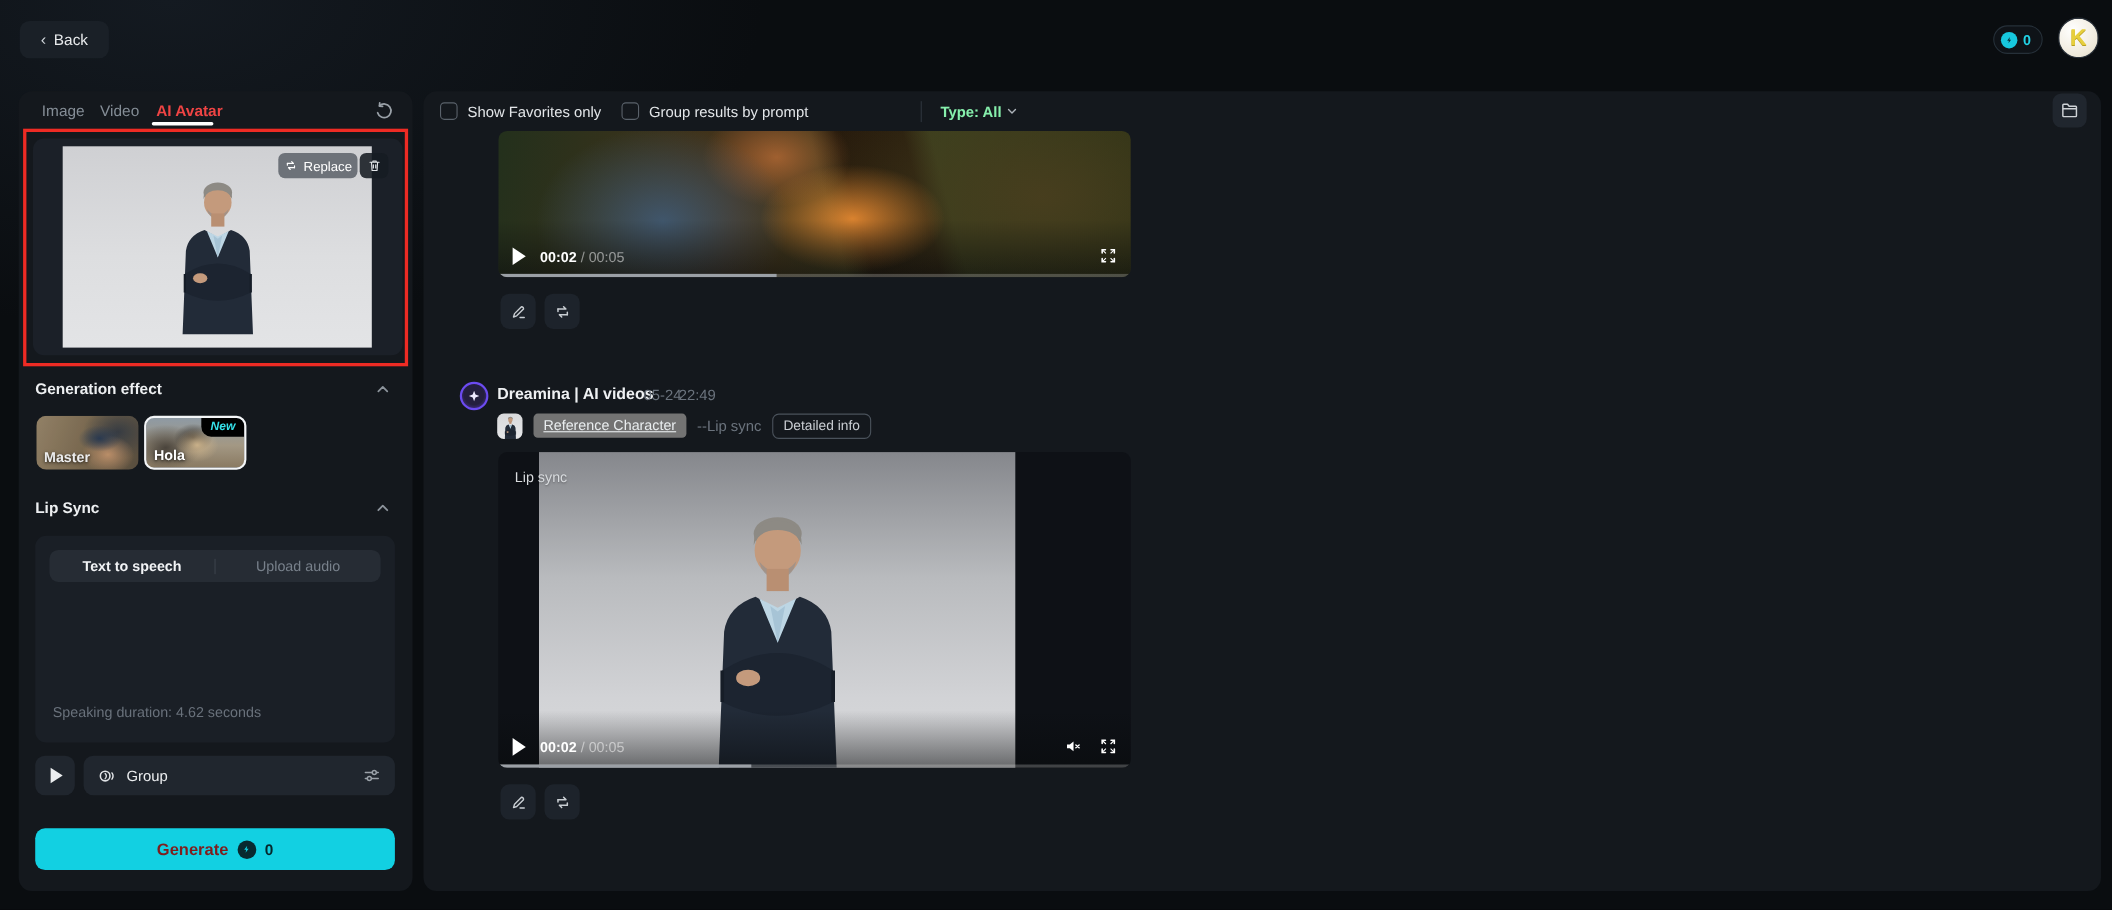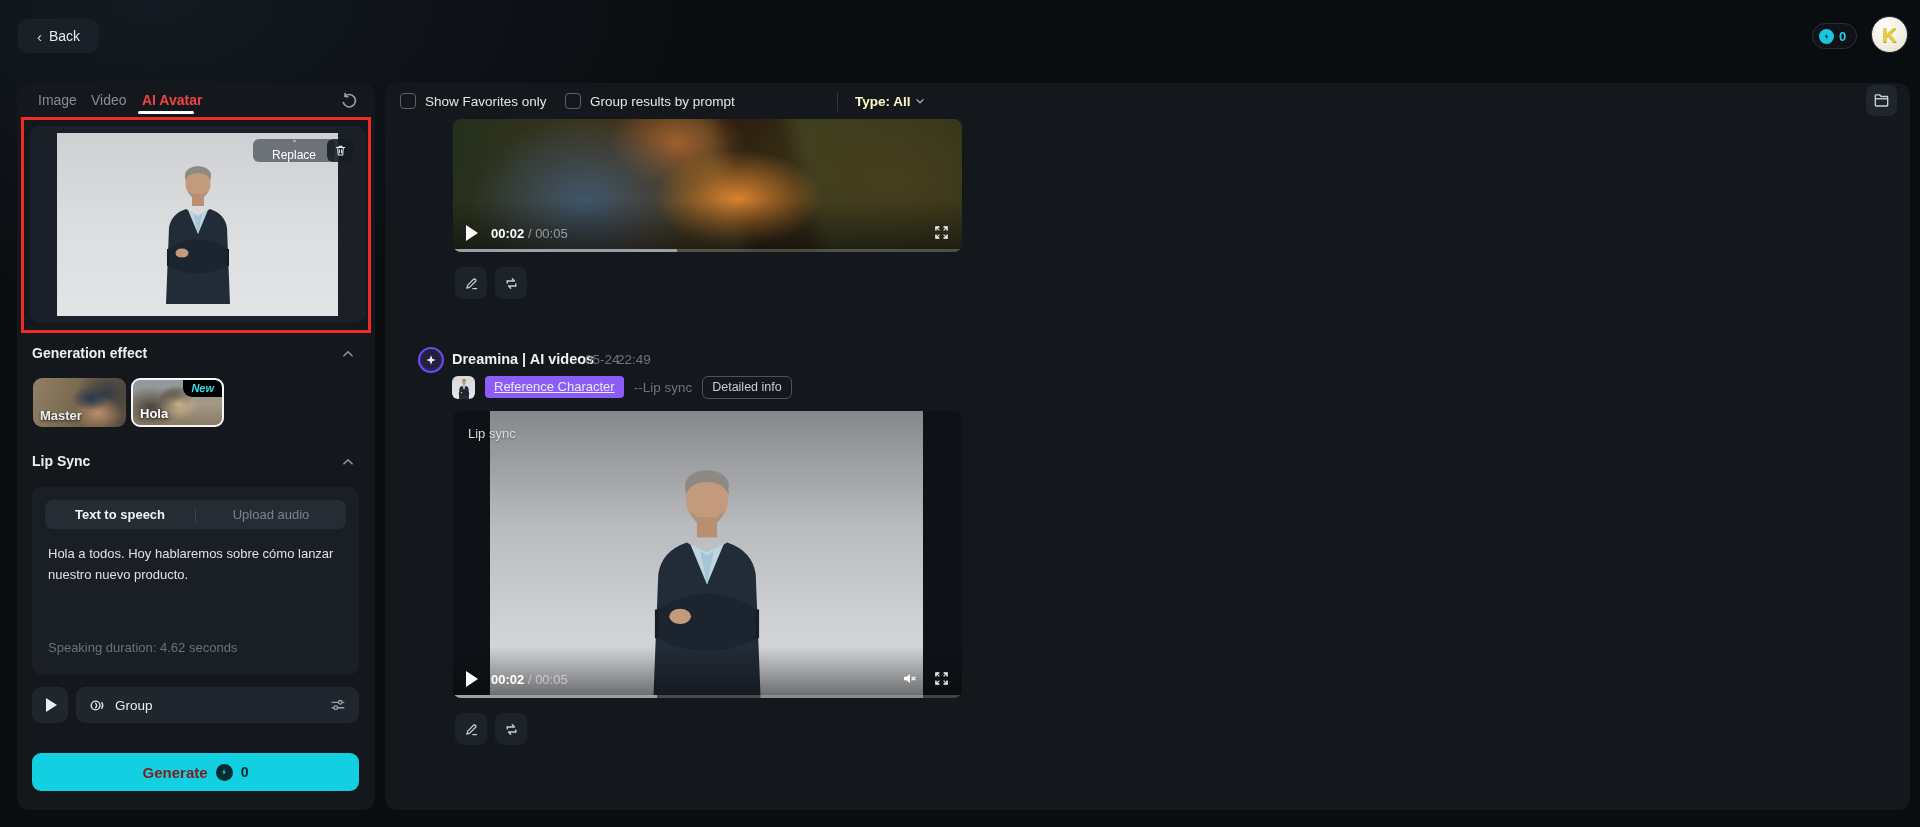--- a/index.html
+++ b/index.html
@@ -28,23 +28,23 @@
   .side-tab { position:absolute; top:9px; font-size:14px; color:#848d96; background:none; border:none; font-family:inherit; cursor:pointer; }
   .side-tab.active { color:#ef4444; font-weight:bold; }
   .tab-underline { position:absolute; left:121px; top:28px; width:56px; height:3px; background:#fff; border-radius:2px; }
   .reset-btn { position:absolute; left:322px; top:5px; width:26px; height:26px; background:none; border:none; color:#9aa1a8; cursor:pointer; }
 
   .red-box { position:absolute; left:4px; top:34px; width:350px; height:216px; border:3px solid #ee2b24; }
   .avatar-card { position:absolute; left:13px; top:43px; width:336px; height:197px; background:#1b2028; border-radius:10px; }
   .avatar-img { position:absolute; left:27px; top:7px; width:281px; height:183px;
                 background:linear-gradient(180deg,#cfd0d3 0%, #dddee0 55%, #e3e4e6 100%); overflow:hidden; }
   .avatar-img svg { position:absolute; left:50%; bottom:-2px; transform:translateX(-50%); height:178px; }
-  .replace-btn { position:absolute; left:223px; top:13px; height:23px; padding:0 19px; background:rgba(94,100,108,.88);
+  .replace-btn { position:absolute; left:223px; top:13px; height:23px; padding:0 5px; background:rgba(94,100,108,.88);
                  border:none; border-radius:6px; color:#fff; font-size:12px; font-family:inherit; display:flex;
-                 align-items:center; gap:5px; cursor:pointer;flex-direction:column; }
+                 align-items:center; gap:5px; cursor:pointer; }
   .trash-btn { position:absolute; left:297px; top:13px; width:26px; height:23px; background:rgba(22,27,34,.88);
                border:none; border-radius:6px; color:#e3e6e9; display:flex; align-items:center; justify-content:center; cursor:pointer; }
 
   .section-title { position:absolute; left:15px; font-size:14px; font-weight:bold; color:#edeff1; }
   .section-chev { position:absolute; left:322px; width:20px; height:20px; color:#8c939b; background:none; border:none; cursor:pointer; }
 
   .thumb { position:absolute; top:295px; width:93px; height:49px; border-radius:9px; cursor:pointer; overflow:hidden; }
   .thumb .tl { position:absolute; left:7px; bottom:4px; font-size:13px; font-weight:bold; color:#fff; text-shadow:0 1px 3px rgba(0,0,0,.8); }
   .thumb.master { left:16px; opacity:.92;
       background: radial-gradient(26px 16px at 62% 42%, #2c3d55 0%, rgba(44,61,85,0) 75%),
@@ -83,25 +83,25 @@
   .generate-btn .gcoin { width:17px; height:17px; border-radius:50%; background:#082a30; display:flex; align-items:center; justify-content:center; }
   .generate-btn .gcoin svg { width:10px; height:10px; }
   .generate-btn .gcost { color:#05262b; font-size:14px; font-weight:bold; }
 
   
   .main { position:absolute; left:385px; top:83px; width:1525px; height:727px; background:#14181d; border-radius:12px; }
   .chk { position:absolute; top:10px; width:16px; height:16px; border:1.5px solid #5a626b; border-radius:4px; background:transparent; cursor:pointer; }
   .chk-label { position:absolute; top:11px; font-size:13.5px; color:#e3e6e9; }
   .tb-div { position:absolute; left:452px; top:9px; width:1px; height:19px; background:#2e353d; }
   .type-dd { position:absolute; left:470px; top:6px; height:24px; display:flex; align-items:center; gap:2px; background:none;
-             border:none; color:#fef9c3; font-size:13.5px; font-weight:bold; font-family:inherit; cursor:pointer; }
+             border:none; color:#86efac; font-size:13.5px; font-weight:bold; font-family:inherit; cursor:pointer; }
   .panel-btn { position:absolute; left:1481px; top:2px; width:31px; height:31px; background:#20262e; border:none;
                border-radius:8px; color:#cfd3d7; display:flex; align-items:center; justify-content:center; cursor:pointer; }
 
-  .video { position:absolute; left:68px; width:509px; border-radius:8px; overflow:hidden; background:#0e1116;text-align:center; }
+  .video { position:absolute; left:68px; width:575px; border-radius:8px; overflow:hidden; background:#0e1116;text-align:center; }
   .video1 { top:36px; height:133px;
       background: radial-gradient(120px 70px at 56% 60%, rgba(235,140,50,.9) 0%, rgba(235,140,50,0) 70%),
                   radial-gradient(160px 120px at 26% 62%, rgba(64,88,112,.95) 0%, rgba(64,88,112,0) 72%),
                   radial-gradient(90px 60px at 44% 18%, rgba(190,110,55,.75) 0%, rgba(190,110,55,0) 75%),
                   radial-gradient(260px 160px at 86% 45%, rgba(72,62,30,.95) 0%, rgba(72,62,30,0) 80%),
                   linear-gradient(75deg, rgba(25,18,10,0) 52%, rgba(35,22,10,.85) 56%, rgba(35,22,10,.85) 66%, rgba(25,18,10,0) 70%),
                   linear-gradient(100deg, #23301c 0%, #46331a 38%, #39401e 68%, #2a3014 100%); }
   .video2 { top:328px; height:287px; }
   .video2 .inner { position:absolute; left:37px; top:0; width:433px; height:287px;
       background:linear-gradient(180deg,#85878c 0%, #b9bbbe 40%, #d2d3d6 78%, #d8d9db 100%); overflow:hidden; }
@@ -126,21 +126,21 @@
   .group-logo { position:absolute; left:33px; top:264px; width:26px; height:26px; border-radius:50%;
                 background:radial-gradient(circle at 50% 45%, #241f3e 55%, #3a2a72 75%, #6b49ef 100%);
                 border:2px solid #6c4bf0; display:flex; align-items:center; justify-content:center; }
   .group-title { position:absolute; left:67px; top:268px; font-size:14.5px; font-weight:bold; color:#eef0f2; }
   .group-date { position:absolute; left:200px; top:269px; font-size:13.5px; color:#6b737d; }
   .group-time { position:absolute; left:232px; top:269px; font-size:13.5px; color:#6b737d; }
 
   .tag-row { position:absolute; left:67px; top:292px; height:24px; display:flex; align-items:center; gap:10px; }
   .tag-avatar { width:23px; height:23px; border-radius:6px; background:linear-gradient(180deg,#d8d9db,#e6e7e9); overflow:hidden; position:relative; cursor:pointer; }
   .tag-avatar svg { position:absolute; left:50%; bottom:-2px; transform:translateX(-50%); height:24px; }
-  .tag-ref { background:#8b5cf6; color:#e9edef; font-size:13px; padding:3px 9px 4px 9px; border-radius:4px;
+  .tag-ref { background:#737373; color:#e9edef; font-size:13px; padding:3px 9px 4px 9px; border-radius:4px;
              text-decoration:underline; cursor:pointer; }
   .tag-lip { color:#6b737d; font-size:13.5px; }
   .tag-detail { background:none; border:1px solid #4a525b; border-radius:6px; color:#c9cdd2; font-size:12.5px;
                 padding:3px 9px 4px 9px; font-family:inherit; cursor:pointer; }
 
   .icon-svg { display:block; }
   .hidden-defs { position:absolute; width:0; height:0; overflow:hidden; }
 </style>
 </head>
 <body>
@@ -283,21 +283,20 @@
           <use href="#chev-up-ic"></use>
         </svg>
     </button>
 
     <div class="ls-card">
       <div class="ls-tabs">
         <button class="ls-tab active">Text to speech</button>
         <span class="ls-tab-div"></span>
         <button class="ls-tab">Upload audio</button>
       </div>
-      <div class="ls-script">Hola a todos. Hoy hablaremos sobre cómo lanzar nuestro nuevo producto.</div>
       <div class="ls-duration">Speaking duration: 4.62 seconds</div>
     </div>
 
     <button class="voice-play">
       <span class="tri"></span>
     </button>
     <div class="voice-select">
       <svg class="icon-svg" width="19" height="19" viewBox="0 0 20 20" style="color:#dfe2e5">
           <use href="#voice-ic"></use>
         </svg>

